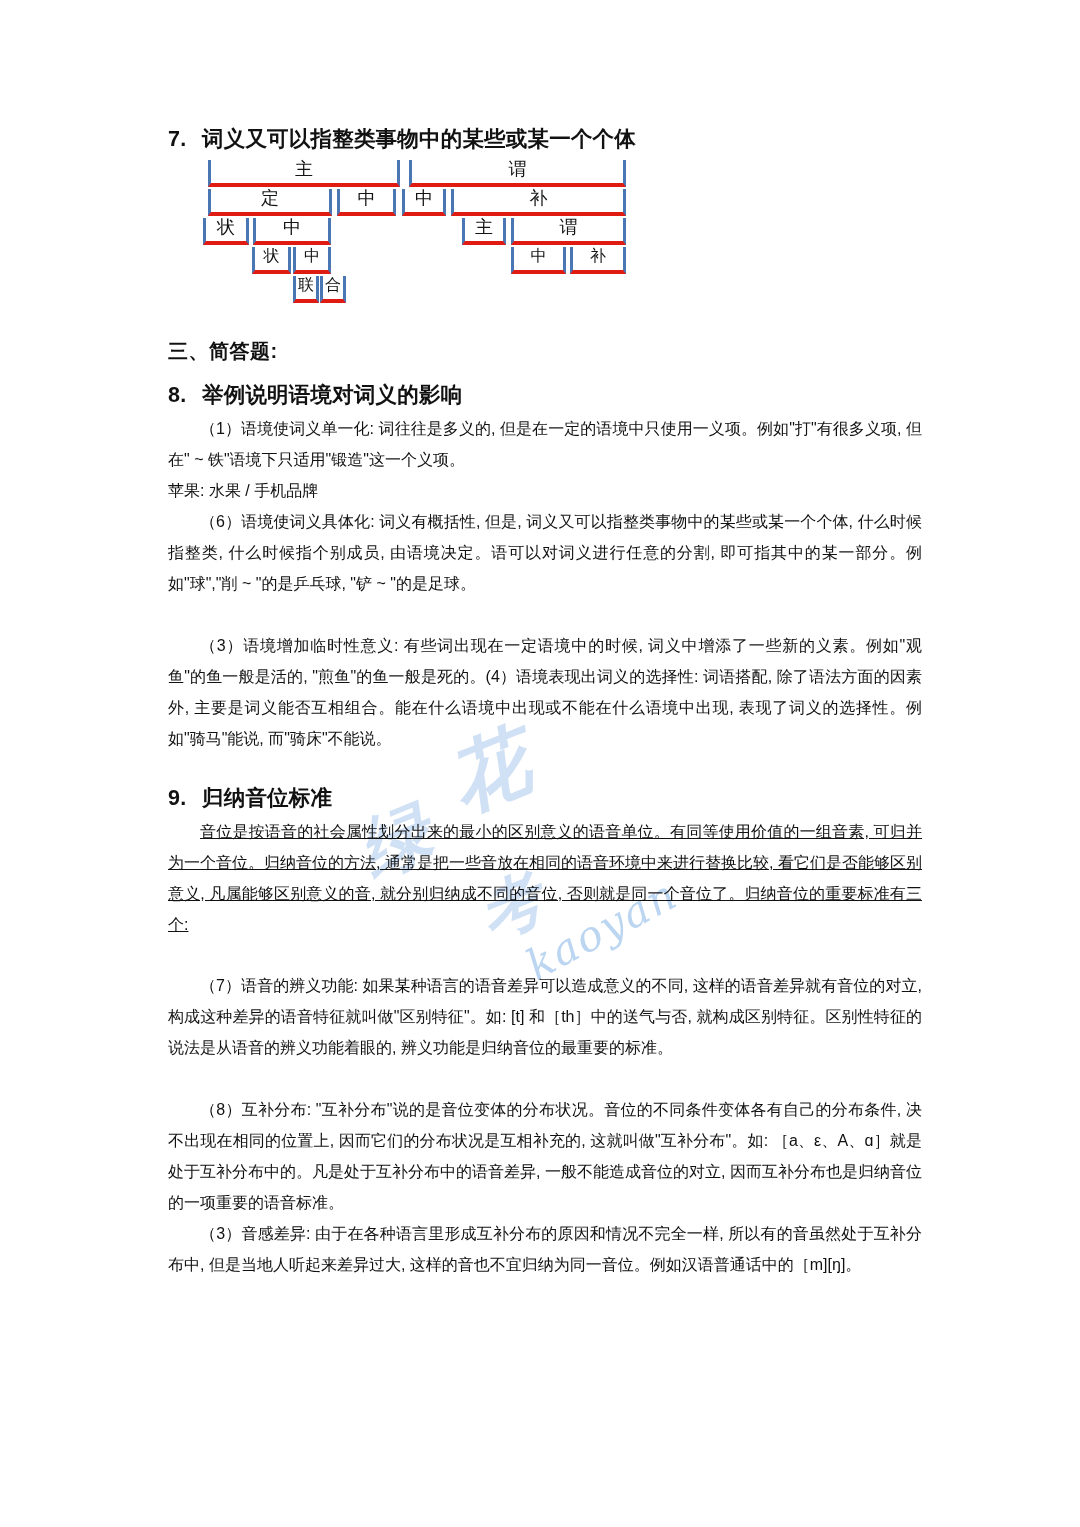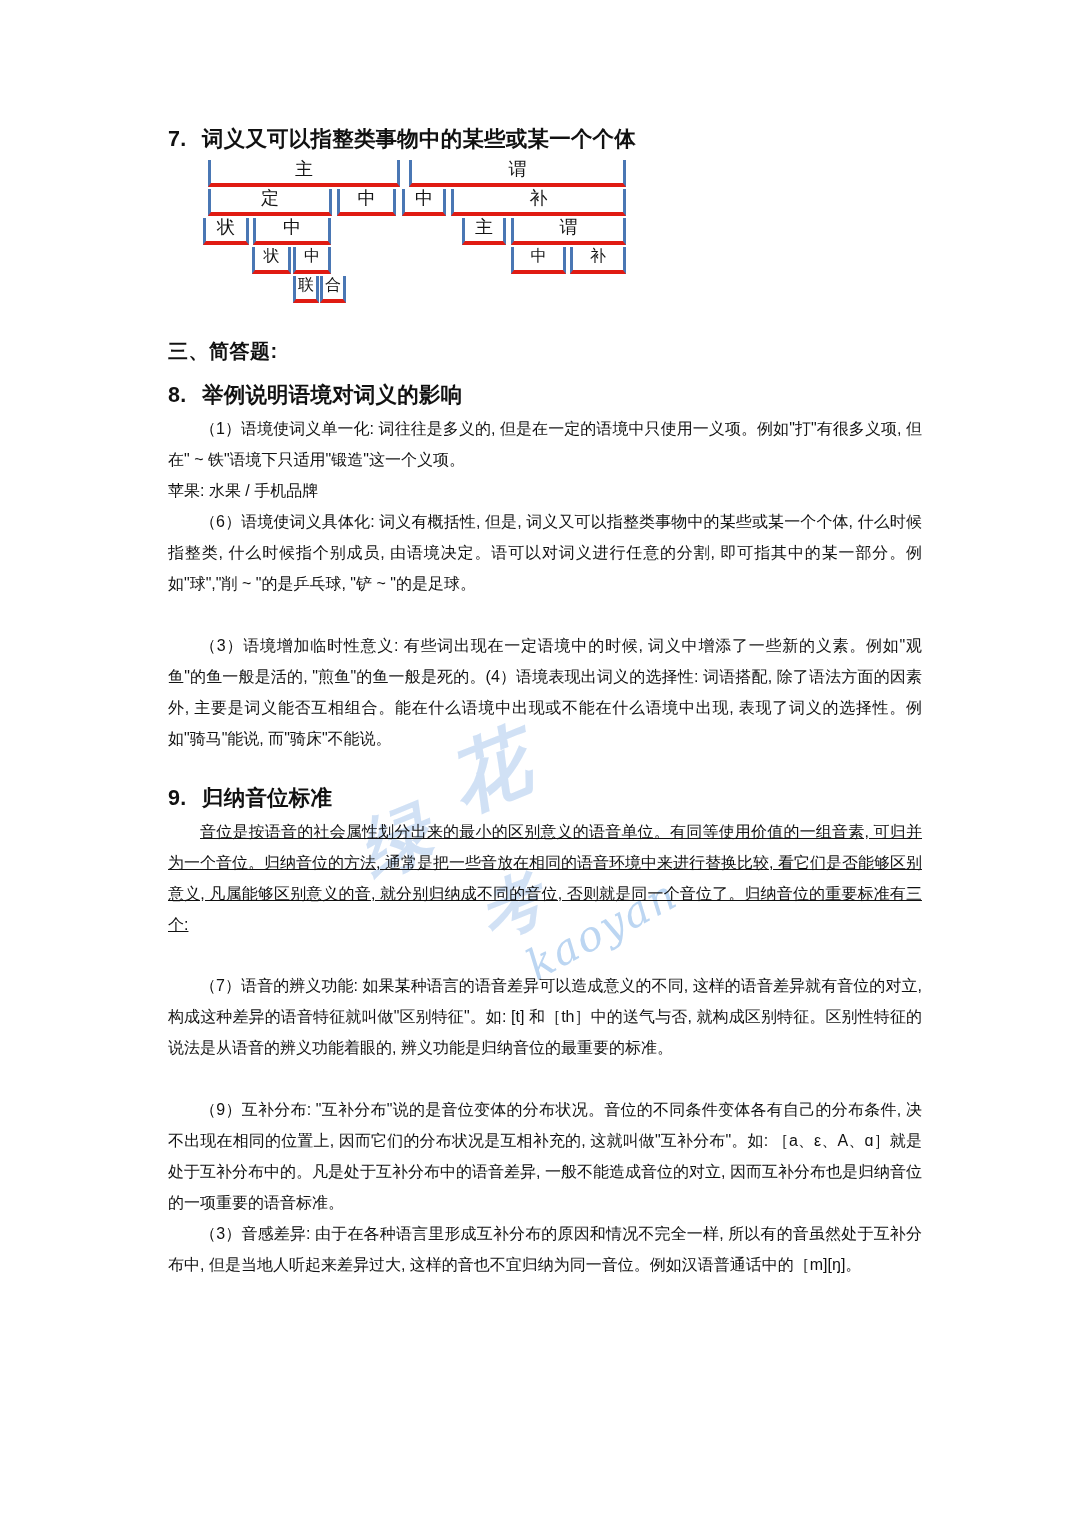--- a/index.html
+++ b/index.html
@@ -225,17 +225,17 @@
     <div class="para indent" style="top:506px;">（6）语境使词义具体化: 词义有概括性, 但是, 词义又可以指整类事物中的某些或某一个个体, 什么时候指整类, 什么时候指个别成员, 由语境决定。语可以对词义进行任意的分割, 即可指其中的某一部分。例如"球","削 ~ "的是乒乓球, "铲 ~ "的是足球。</div>
     <div class="para indent" style="top:630px;">（3）语境增加临时性意义: 有些词出现在一定语境中的时候, 词义中增添了一些新的义素。例如"观鱼"的鱼一般是活的, "煎鱼"的鱼一般是死的。(4）语境表现出词义的选择性: 词语搭配, 除了语法方面的因素外, 主要是词义能否互相组合。能在什么语境中出现或不能在什么语境中出现, 表现了词义的选择性。例如"骑马"能说, 而"骑床"不能说。</div>
 
     <div class="q-heading" style="left:168px; top:783px;">
       <span class="q-num">9.</span>
       <span class="q-text">归纳音位标准</span>
     </div>
 
     <div class="para indent" style="top:816px;text-decoration:underline;">音位是按语音的社会属性划分出来的最小的区别意义的语音单位。有同等使用价值的一组音素, 可归并为一个音位。归纳音位的方法, 通常是把一些音放在相同的语音环境中来进行替换比较, 看它们是否能够区别意义, 凡属能够区别意义的音, 就分别归纳成不同的音位, 否则就是同一个音位了。归纳音位的重要标准有三个:</div>
     <div class="para indent" style="top:970px;">（7）语音的辨义功能: 如果某种语言的语音差异可以造成意义的不同, 这样的语音差异就有音位的对立, 构成这种差异的语音特征就叫做"区别特征"。如: [t] 和［th］中的送气与否, 就构成区别特征。区别性特征的说法是从语音的辨义功能着眼的, 辨义功能是归纳音位的最重要的标准。</div>
-    <div class="para indent" style="top:1094px;">（9）互补分布: "互补分布"说的是音位变体的分布状况。音位的不同条件变体各有自己的分布条件, 决不出现在相同的位置上, 因而它们的分布状况是互相补充的, 这就叫做"互补分布"。如: ［a、ε、A、ɑ］就是处于互补分布中的。凡是处于互补分布中的语音差异, 一般不能造成音位的对立, 因而互补分布也是归纳音位的一项重要的语音标准。</div>
+    <div class="para indent" style="top:1094px;">（8）互补分布: "互补分布"说的是音位变体的分布状况。音位的不同条件变体各有自己的分布条件, 决不出现在相同的位置上, 因而它们的分布状况是互相补充的, 这就叫做"互补分布"。如: ［a、ε、A、ɑ］就是处于互补分布中的。凡是处于互补分布中的语音差异, 一般不能造成音位的对立, 因而互补分布也是归纳音位的一项重要的语音标准。</div>
     <div class="para indent" style="top:1218px;">（3）音感差异: 由于在各种语言里形成互补分布的原因和情况不完全一样, 所以有的音虽然处于互补分布中, 但是当地人听起来差异过大, 这样的音也不宜归纳为同一音位。例如汉语普通话中的［m][ŋ]。</div>
 
   </div>
 </div>
 
 </body></html>

